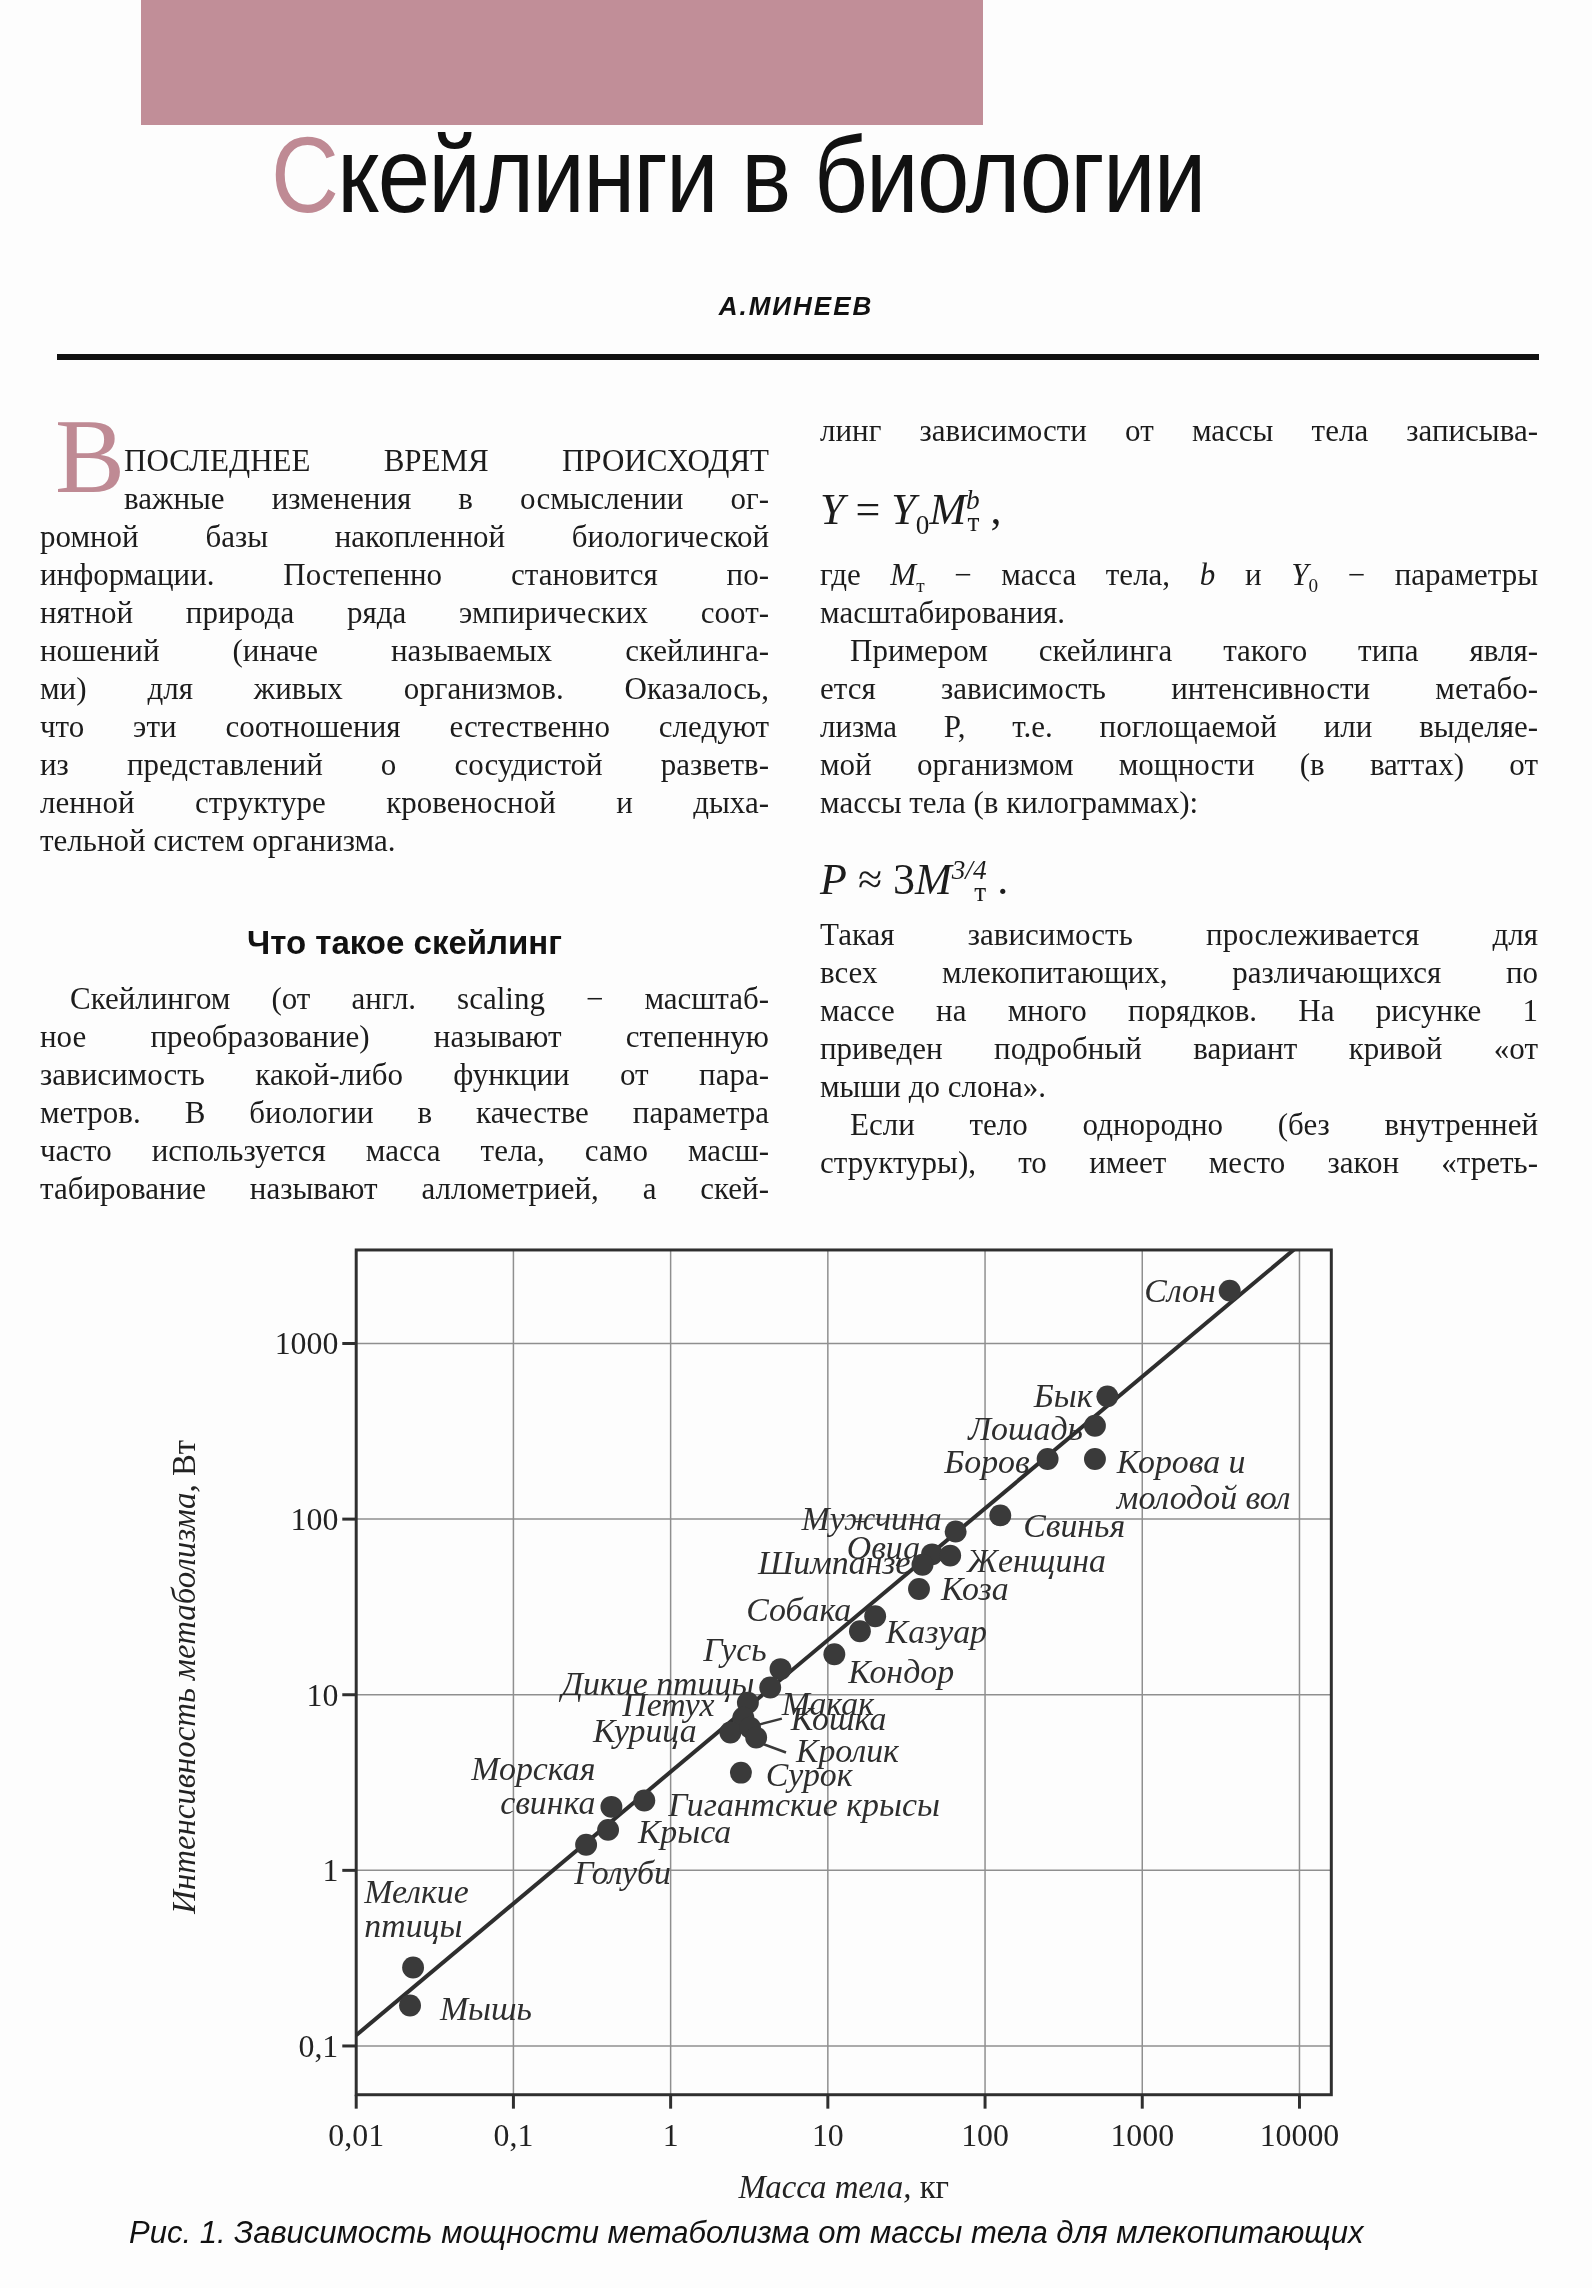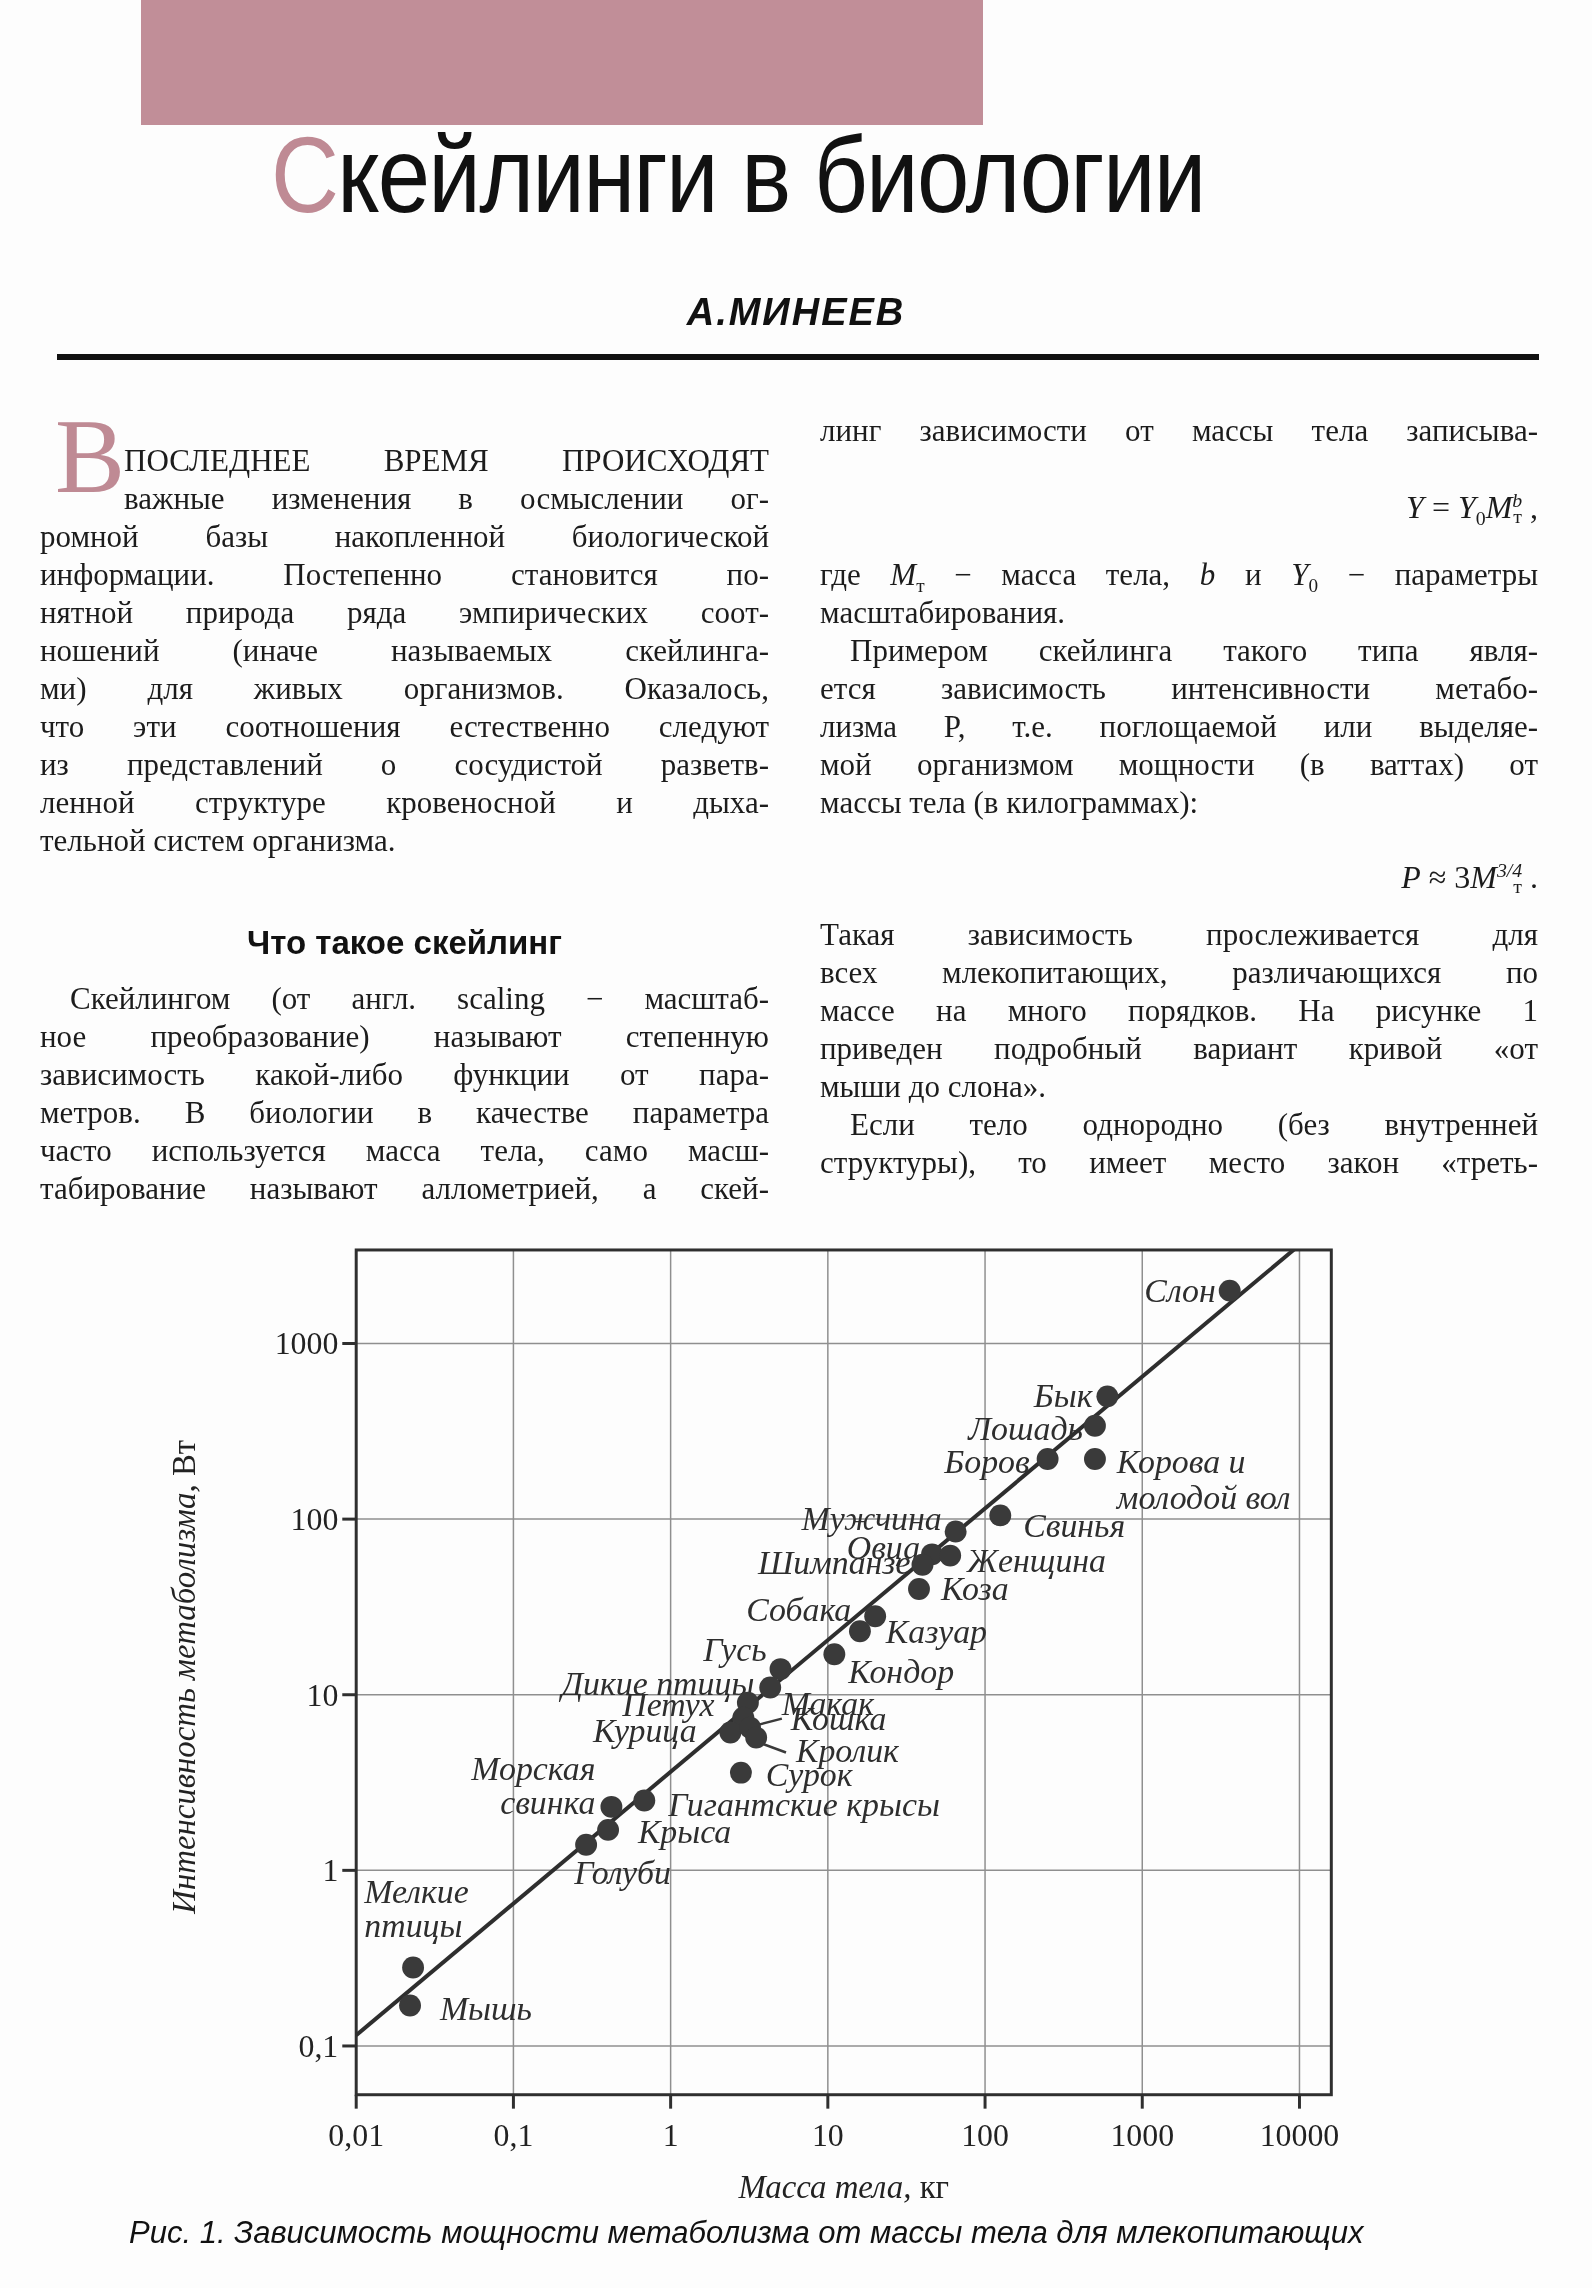--- a/index.html
+++ b/index.html
@@ -4,34 +4,34 @@
 <style>
   html,body{margin:0;padding:0;background:#ffffff;}
   .page{position:relative;width:1592px;height:2289px;background:#fdfdfd;
         font-family:"Liberation Serif","DejaVu Serif",serif;color:#1c1c1c;overflow:hidden;}
   .banner{position:absolute;left:141px;top:0;width:842px;height:125px;}
   .title{position:absolute;left:271px;top:117px;margin:0;font-family:"Liberation Sans","DejaVu Sans",sans-serif;
          font-weight:400;font-size:107px;line-height:1.1;letter-spacing:-2px;white-space:nowrap;
          transform:scaleX(.88);transform-origin:left top;color:#111;}
   .author{position:absolute;left:0;top:291px;width:1592px;text-align:center;
           font-family:"Liberation Sans","DejaVu Sans",sans-serif;font-weight:700;font-style:italic;
-          font-size:38px;letter-spacing:2px;color:#111;}
+          font-size:26px;letter-spacing:2px;color:#111;}
   .rule{position:absolute;left:57px;top:354px;width:1482px;height:6px;background:#111;}
   .col{position:absolute;top:412px;font-size:31px;line-height:38px;}
   .colL{left:40px;width:729px;margin-top:30px;}
   .colR{left:820px;width:718px;}
   .jl{text-align:justify;text-align-last:justify;height:38px;white-space:nowrap0;}
   .jl.last{text-align-last:left;}
   .jl.ind{text-indent:30px;}
   .dcline{margin-left:84px;}
   .dropcap{position:absolute;left:55px;top:404px;font-size:105px;line-height:1;font-weight:400;}
   .heading{margin-top:62px;height:42px;line-height:42px;text-align:center;
            font-family:"Liberation Sans","DejaVu Sans",sans-serif;font-weight:700;font-size:33px;color:#111;}
   .p2{margin-top:16px;}
-  .formula{height:64px;line-height:64px;text-align:right;font-size:32px;}
+  .formula{height:64px;line-height:64px;text-align:left;font-size:44px;}
   .f1{margin-top:18px;}
   .f2{margin-top:16px;}
   .fv{font-style:italic;}
   sub{font-size:0.62em;}
   .st{font-size:0.62em;font-style:italic;vertical-align:0.55em;letter-spacing:0;}
   .sb{font-size:0.62em;vertical-align:-0.25em;margin-left:-0.45em;}
   .where{margin-top:24px;}
   .rp2{margin-top:0;}
   .rp3{margin-top:14px;}
   .caption{position:absolute;left:129px;top:2215px;width:1353px;

